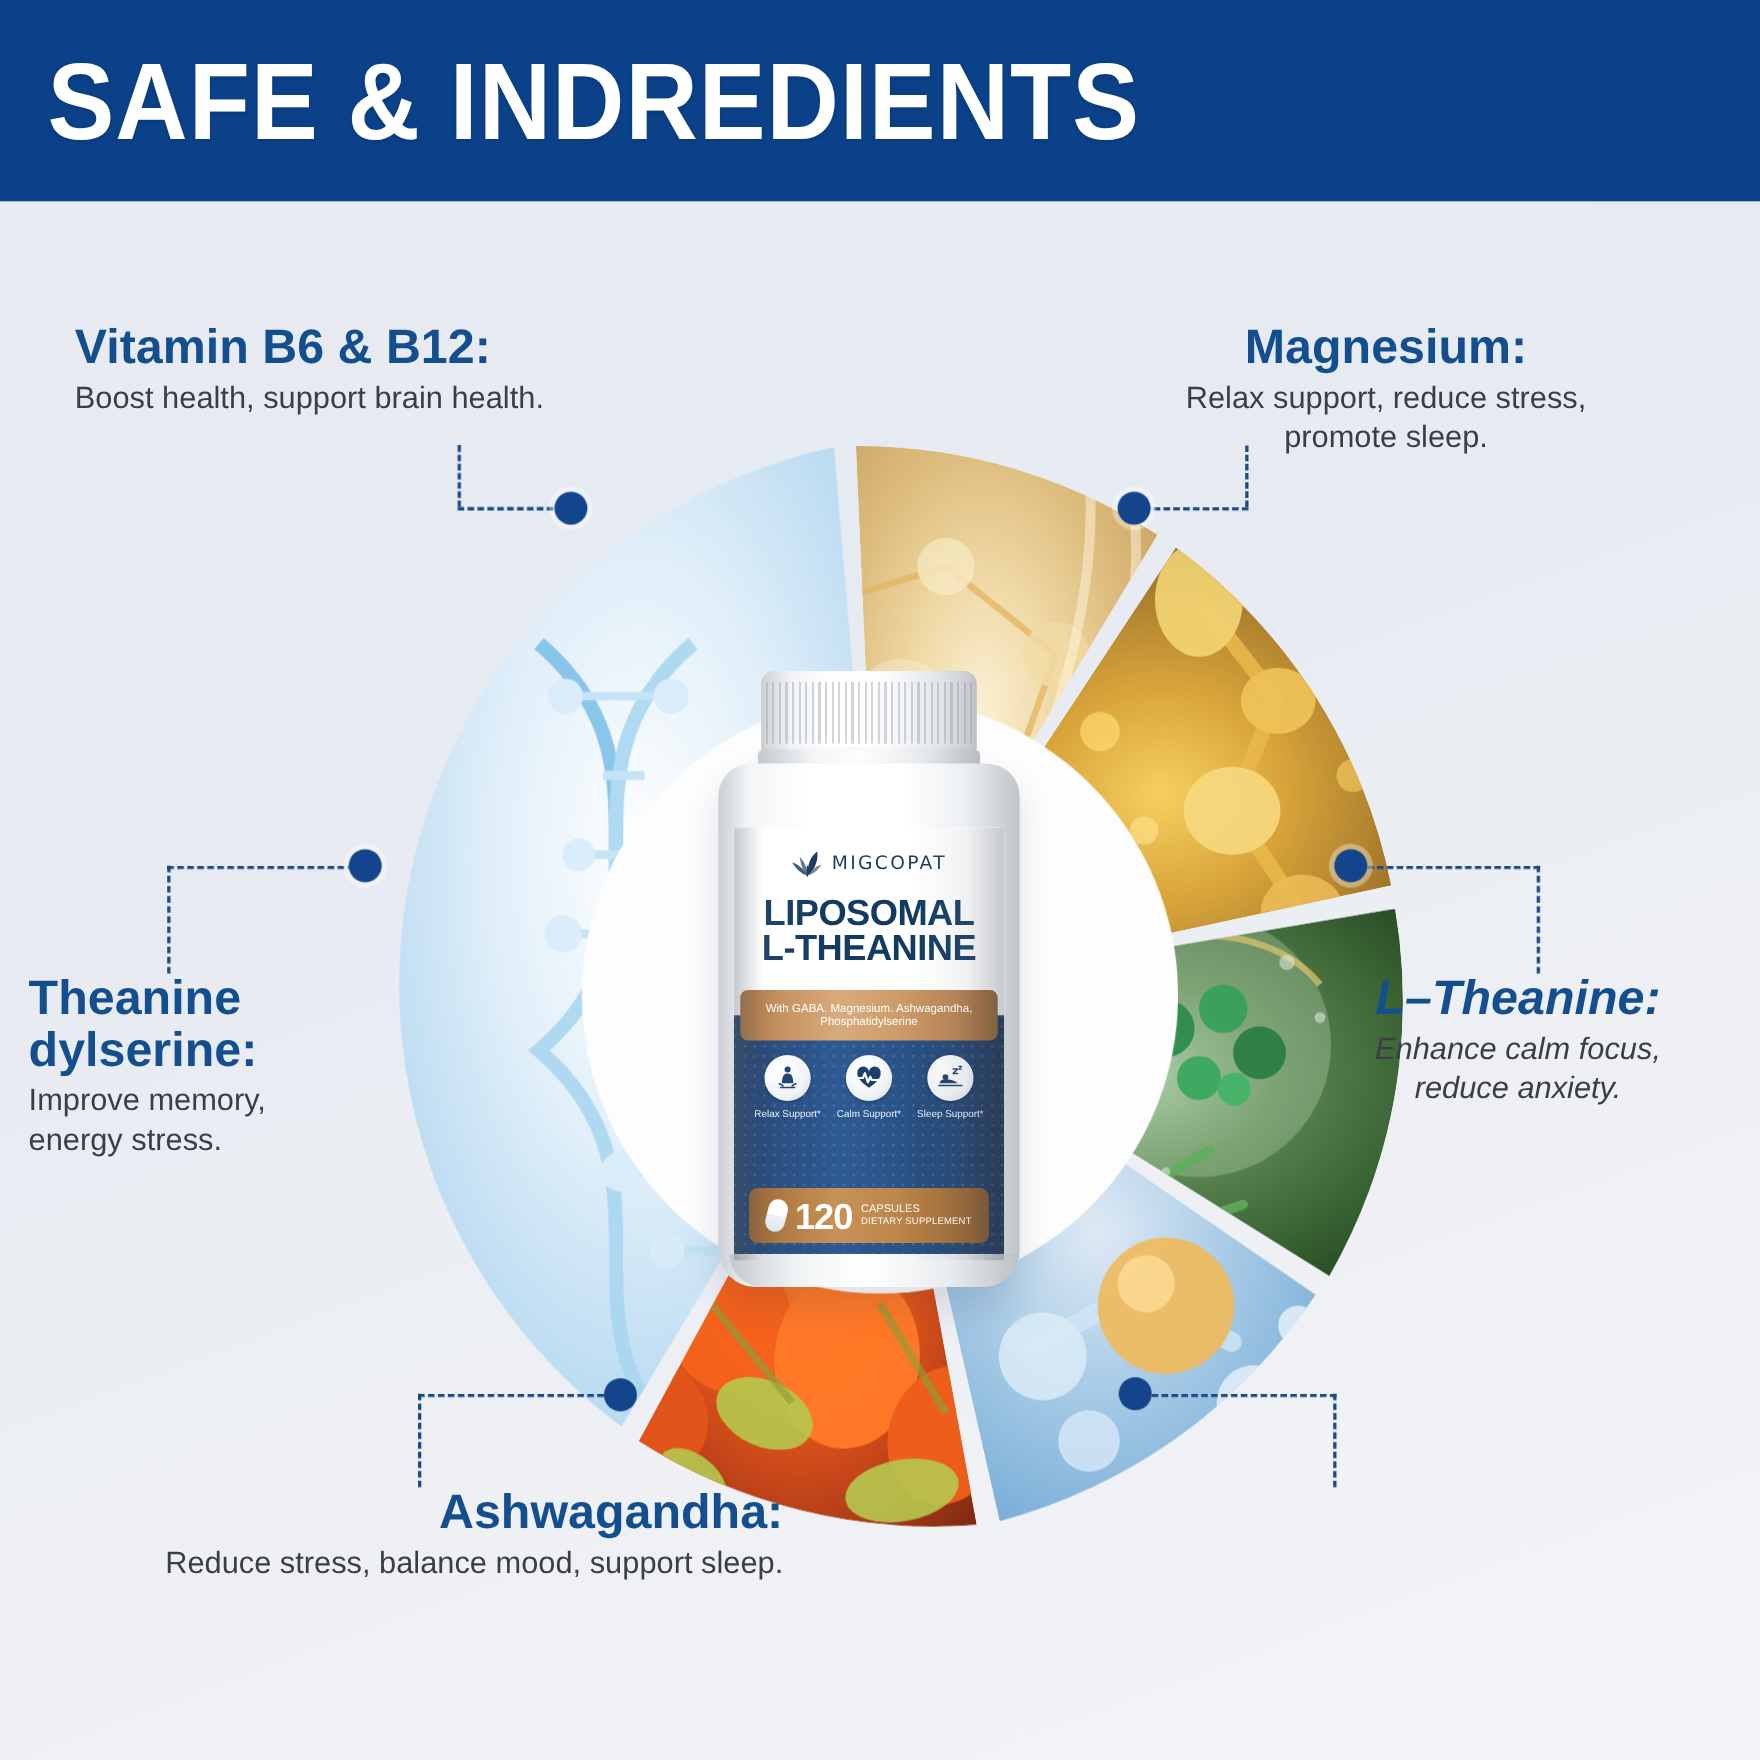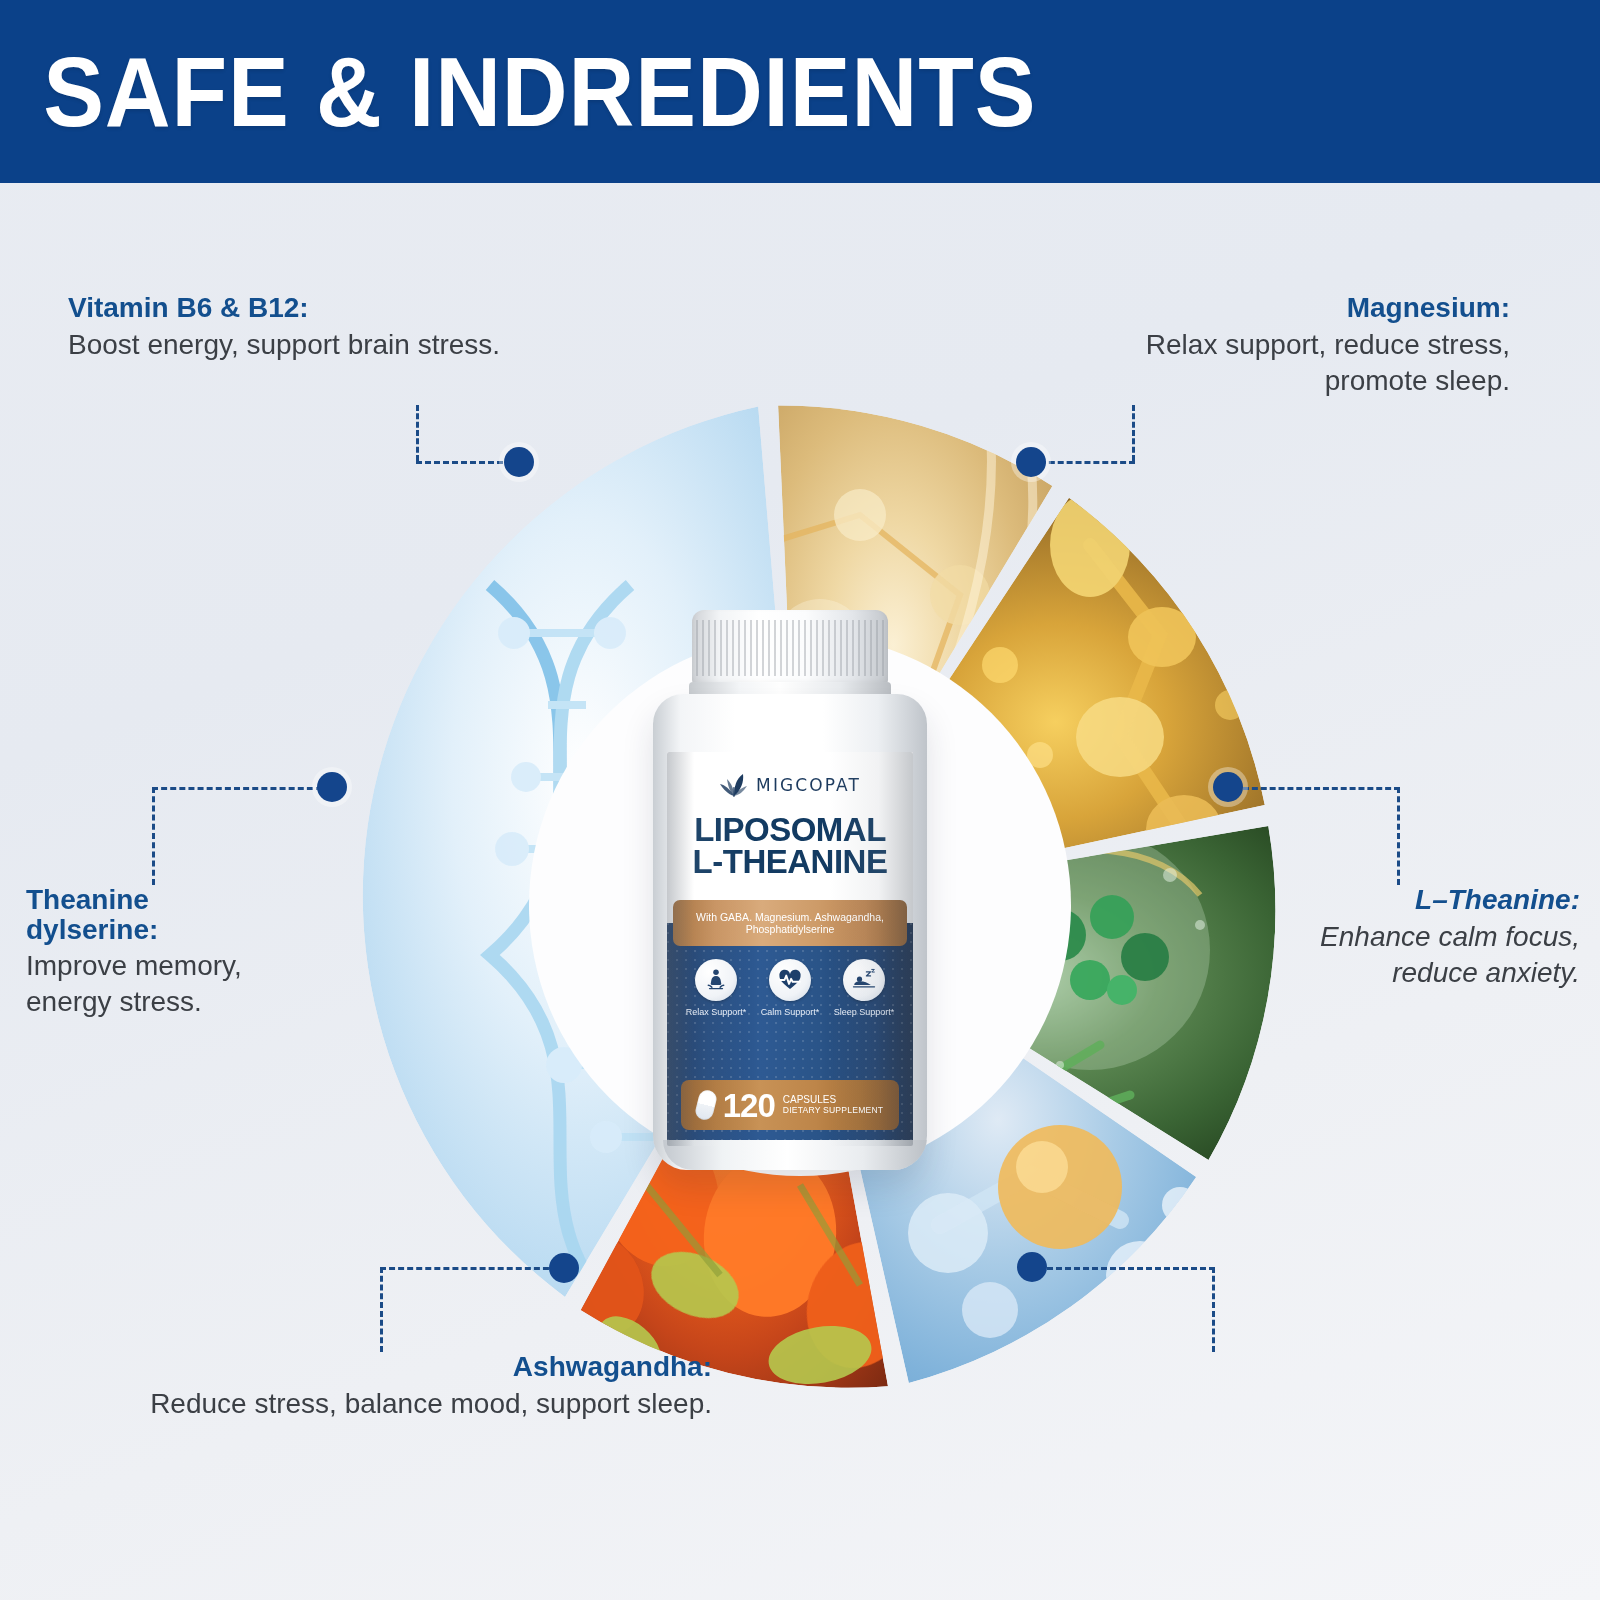--- a/index.html
+++ b/index.html
@@ -284,33 +284,33 @@
     height: 30px;
     border-radius: 0 0 34px 34px;
     background: linear-gradient(90deg, #c4c9cf 0%, #f0f3f5 22%, #ffffff 46%, #e9ecef 74%, #b7bcc2 100%);
   }
 
   
   .callout { position: absolute; }
   .callout-title {
     color: #134f8e;
     font-weight: bold;
-    font-size: 28px;
+    font-size: 44px;
     line-height: 1.06;
     white-space: pre-line;
   }
   .callout-desc {
     color: #3b3f45;
     font-size: 28px;
     line-height: 1.28;
     white-space: pre-line;
     margin-top: 4px;
   }
   .ta-left   { text-align: left; }
-  .ta-right  { text-align: right; }
+  .ta-right  { text-align: center; }
   .ta-center { text-align: right; }
 
   
   .conn {
     position: absolute;
     border: 0 dashed #1b4b87;
     z-index: 8;
   }
   .conn-h { border-top-width: 3px; border-top-style: dashed; height: 0; }
   .conn-v { border-left-width: 3px; border-left-style: dashed; width: 0; }
@@ -613,21 +613,21 @@
           <span>Phosphatidylserine</span>
         </div>
       </div>
 
       <div class="bottle-base"></div>
     </div>
   </div>
 
   <div class="callout ta-left" style="left:68px; top:293px; width:520px;">
     <div class="callout-title">Vitamin B6 &amp; B12:</div>
-    <div class="callout-desc">Boost energy, support brain stress.</div>
+    <div class="callout-desc">Boost health, support brain health.</div>
   </div>
   <div class="conn conn-v" style="left:416px; top:405px; height:56px;"></div>
   <div class="conn conn-h" style="left:416px; top:461px; width:105px;"></div>
   <div class="dot" style="left:504px; top:447px;"></div>
 
   <div class="callout ta-right" style="left:1010px; top:293px; width:500px;">
     <div class="callout-title">Magnesium:</div>
     <div class="callout-desc">Relax support, reduce stress,
 promote sleep.</div>
   </div>

